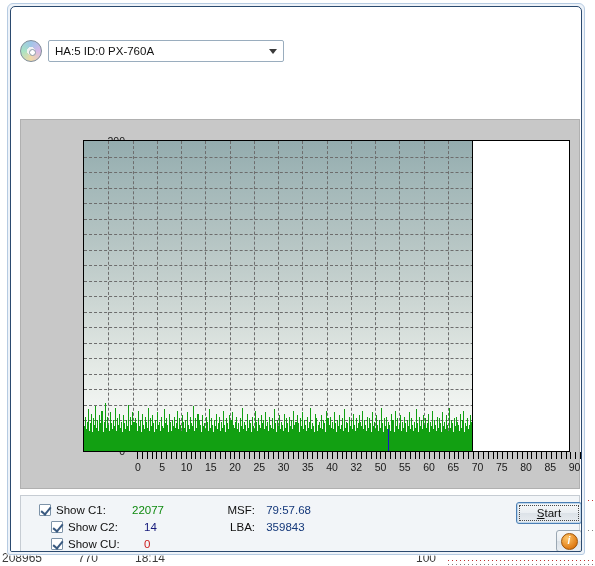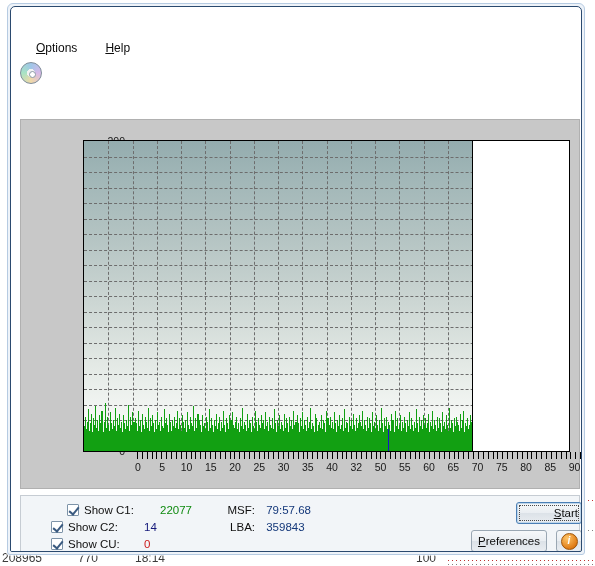--- a/index.html
+++ b/index.html
@@ -214,21 +214,21 @@
     cursor:default;
   }
   #btn-start{
     left:495px;top:6px;width:66px;height:22px;
     border:1px solid #4b7fb5;
     box-shadow:0 0 0 1px #bfd6ea inset;
   }
   #btn-start .inner{
     position:absolute;left:2px;top:2px;right:2px;bottom:2px;
     border:1px dotted #4a4a4a;
-    display:flex;align-items:center;justify-content:flex-end;
+    display:flex;align-items:center;justify-content:center;
   }
   #btn-prefs{left:450px;top:34px;width:76px;height:22px;}
   #btn-info{
     left:535px;top:34px;width:26px;height:22px;
   }
   #btn-info .circle{
     width:15px;height:15px;border-radius:50%;
     background:radial-gradient(circle at 35% 28%,#ffc66a,#e07d17 70%,#b85d09);
     border:1px solid #9d5408;
     color:#fff;font-size:10px;font-weight:bold;font-style:italic;
@@ -249,27 +249,27 @@
   <div class="bg-dots" style="left:584px;top:500px;width:11px;"></div>
   <div class="bg-dots grey" style="left:588px;top:530px;width:7px;"></div>
 </div>
 
 <div id="window">
   <div id="window-inner">
 
 
     <div id="client">
 
-      <div id="menubar">
-        <div class="menu-item"><u>O</u><span>ptions</span></div>
-        <div class="menu-item"><u>H</u><span>elp</span></div>
-      </div>
 
       <div id="toolbar">
         <div id="disc-icon"></div>
+        <div class="combo" id="combo-drive">
+          <span>HA:5 ID:0  PX-760A</span>
+          <span class="arrow"></span>
+        </div>
       </div>
 
       <div id="chart-panel">
         <div id="plot-outer">
 
           <div id="yaxis">
               <div class="ylab" style="top: 306px;">0</div>
               <div class="ytick" style="top: 310px;"></div>
               <div class="ylab" style="top: 290.5px;">10</div>
               <div class="ytick" style="top: 294.5px;"></div>
@@ -782,21 +782,21 @@
               <div class="xlab" style="left: 364.75px;">75</div>
               <div class="xlab" style="left: 389px;">80</div>
               <div class="xlab" style="left: 413.25px;">85</div>
               <div class="xlab" style="left: 437.5px;">90</div>
             </div>
         </div>
       </div>
 
       <div id="controls">
 
-        <div class="chk-row" style="left:46px;top:8px;">
+        <div class="chk-row" style="left:18px;top:8px;">
           <span class="chk"></span>
           <span class="chk-label">Show C1:</span>
           <span class="chk-val" style="color:#0f8a0f;">22077</span>
         </div>
 
         <div class="chk-row" style="left:30px;top:25px;">
           <span class="chk"></span>
           <span class="chk-label">Show C2:</span>
           <span class="chk-val" style="color:#14187a;">14</span>
         </div>
@@ -816,23 +816,20 @@
           <span class="v">359843</span>
         </div>
 
 
         <div class="btn" id="btn-start">
           <span class="inner">
             <span><u class="mn">S</u>tart</span>
           </span>
         </div>
 
-        <div class="btn" id="btn-prefs">
-          <span><u class="mn">P</u>references</span>
-        </div>
 
         <div class="btn" id="btn-info">
           <span class="circle">i</span>
         </div>
       </div>
 
     </div>
   </div>
 </div>
 

